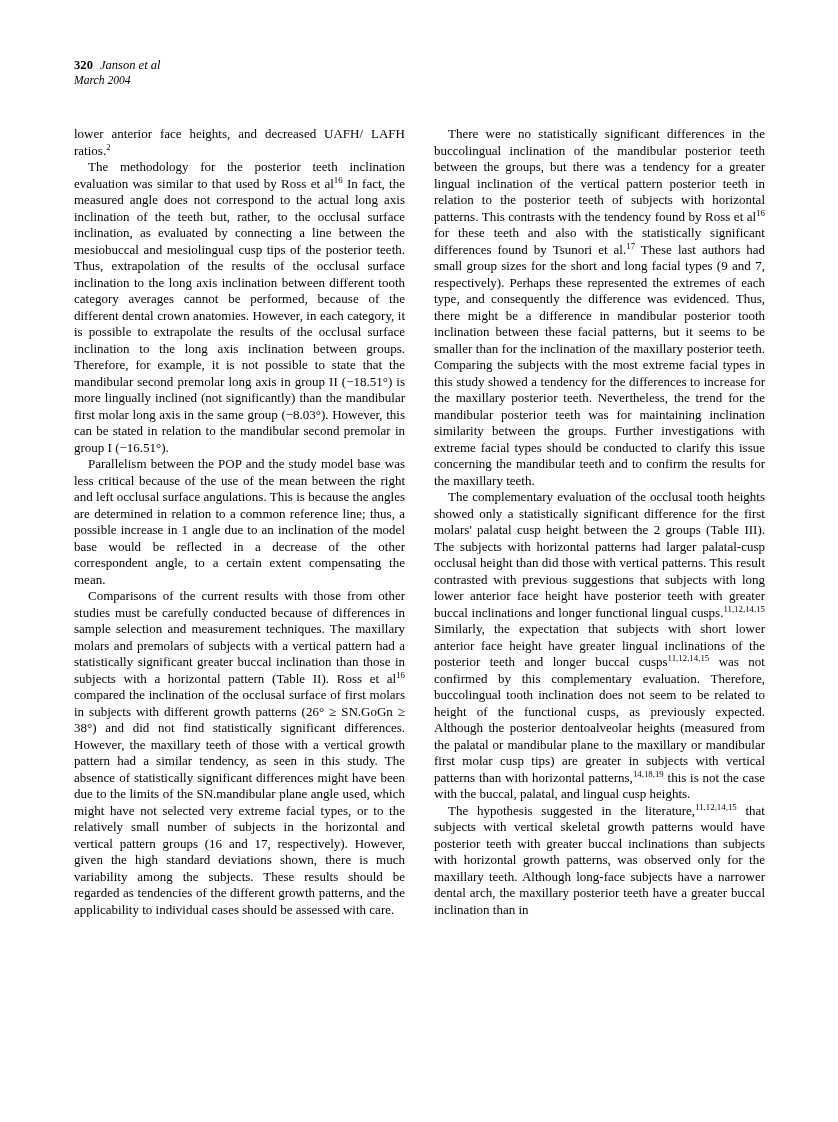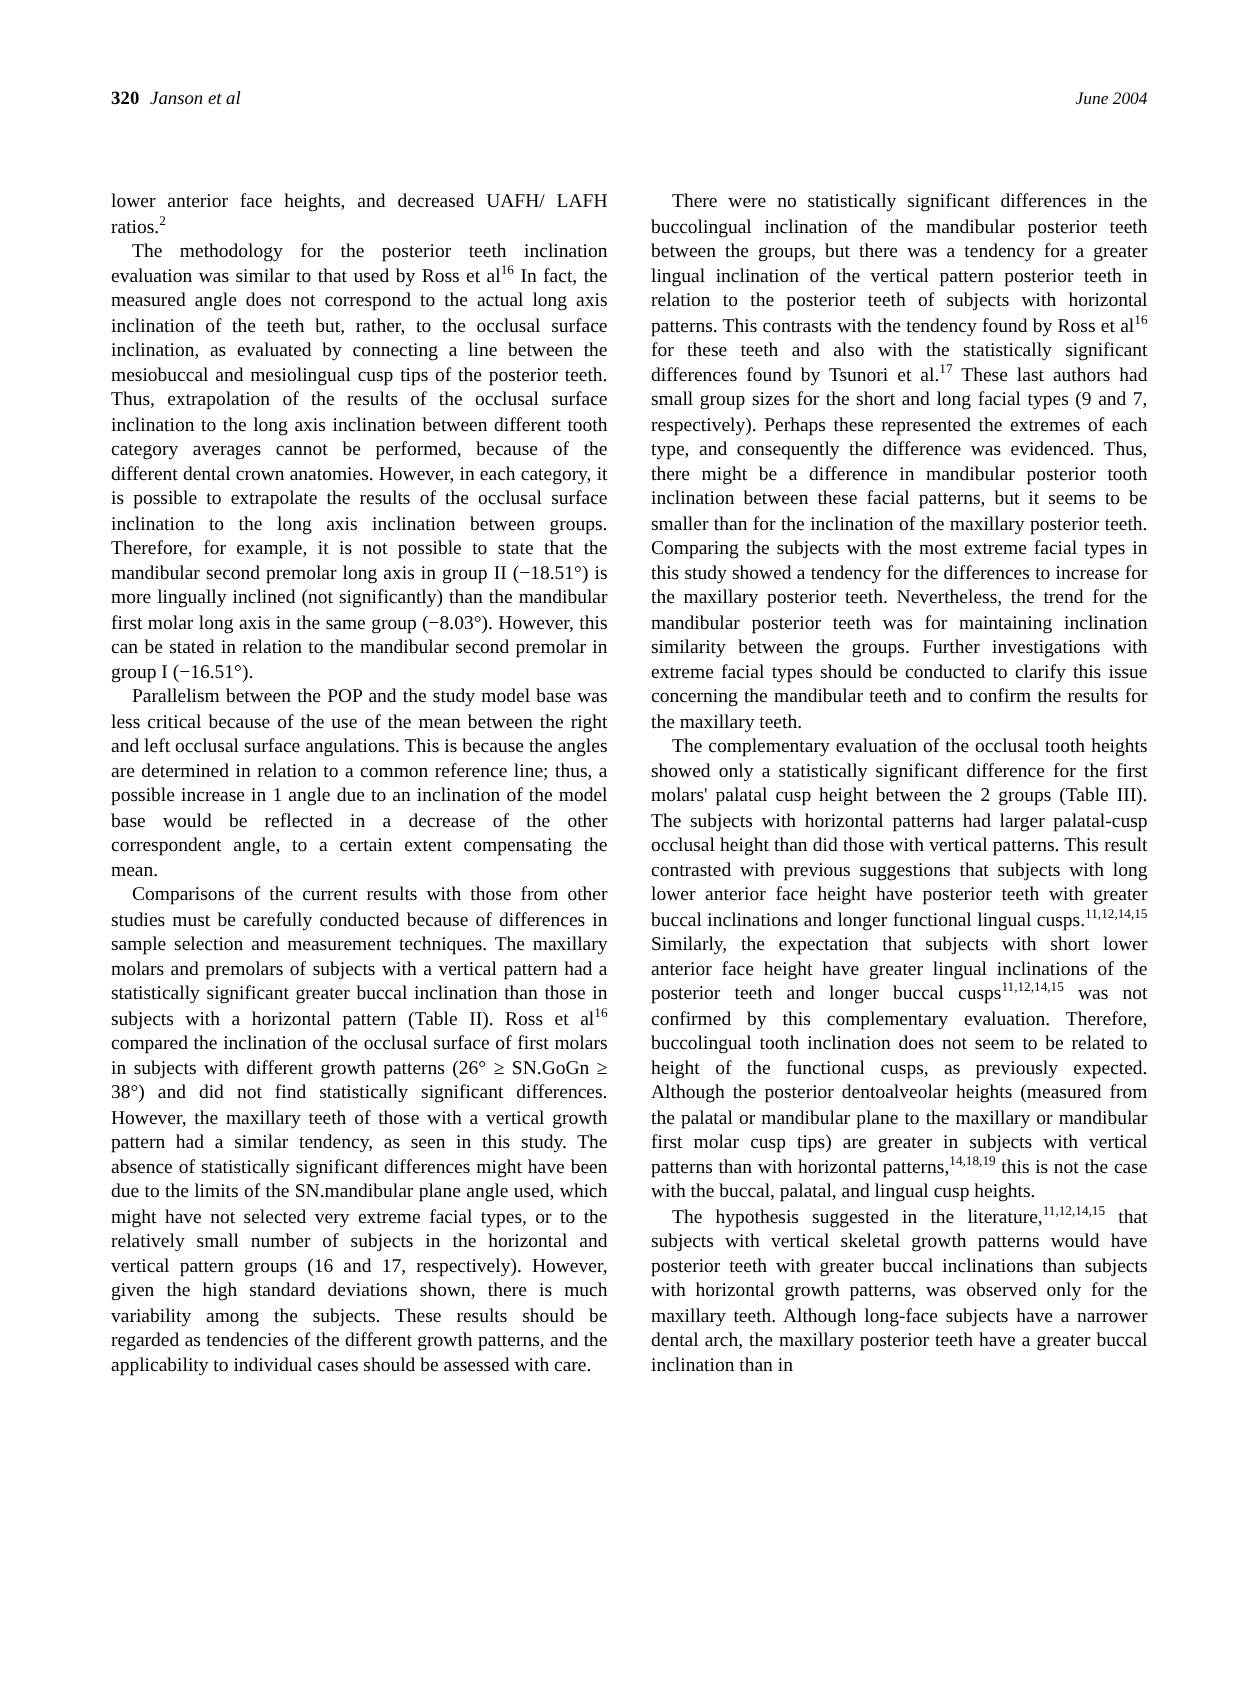--- a/index.html
+++ b/index.html
@@ -26,20 +26,21 @@
 
   
   .running-head {
     position: absolute;
     left: 74px;
     top: 58px;
     width: 691px;
     display: flex;
     justify-content: space-between;
     align-items: flex-start;
+    flex-direction: column;
   }
   .rh-left {
     font-size: 12.5px;
     line-height: 15px;
     white-space: nowrap;
   }
   .rh-page-number {
     font-weight: bold;
     font-style: normal;
     margin-right: 7px;
@@ -89,21 +90,21 @@
 </head>
 <body>
 
 <div class="page">
 
   <div class="running-head">
     <div class="rh-left">
       <span class="rh-page-number">320</span><span class="rh-authors">Janson et al</span>
     </div>
     <div class="rh-right">
-      <div>June 2004</div>
+      <div>March 2004</div>
     </div>
   </div>
 
   <div class="columns">
     <div class="column" id="col-left">
         <p class="no-indent">lower anterior face heights, and decreased UAFH/ LAFH ratios.<sup>2</sup></p>
         <p>The methodology for the posterior teeth inclination evaluation was similar to that used by Ross et al<sup>16</sup> In fact, the measured angle does not correspond to the actual long axis inclination of the teeth but, rather, to the occlusal surface inclination, as evaluated by connecting a line between the mesiobuccal and mesiolingual cusp tips of the posterior teeth. Thus, extrapolation of the results of the occlusal surface inclination to the long axis inclination between different tooth category averages cannot be performed, because of the different dental crown anatomies. However, in each category, it is possible to extrapolate the results of the occlusal surface inclination to the long axis inclination between groups. Therefore, for example, it is not possible to state that the mandibular second premolar long axis in group II (−18.51°) is more lingually inclined (not significantly) than the mandibular first molar long axis in the same group (−8.03°). However, this can be stated in relation to the mandibular second premolar in group I (−16.51°).</p>
         <p>Parallelism between the POP and the study model base was less critical because of the use of the mean between the right and left occlusal surface angulations. This is because the angles are determined in relation to a common reference line; thus, a possible increase in 1 angle due to an inclination of the model base would be reflected in a decrease of the other correspondent angle, to a certain extent compensating the mean.</p>
         <p>Comparisons of the current results with those from other studies must be carefully conducted because of differences in sample selection and measurement techniques. The maxillary molars and premolars of subjects with a vertical pattern had a statistically significant greater buccal inclination than those in subjects with a horizontal pattern (Table II). Ross et al<sup>16</sup> compared the inclination of the occlusal surface of first molars in subjects with different growth patterns (26° ≥ SN.GoGn ≥ 38°) and did not find statistically significant differences. However, the maxillary teeth of those with a vertical growth pattern had a similar tendency, as seen in this study. The absence of statistically significant differences might have been due to the limits of the SN.mandibular plane angle used, which might have not selected very extreme facial types, or to the relatively small number of subjects in the horizontal and vertical pattern groups (16 and 17, respectively). However, given the high standard deviations shown, there is much variability among the subjects. These results should be regarded as tendencies of the different growth patterns, and the applicability to individual cases should be assessed with care.</p>
       </div>

